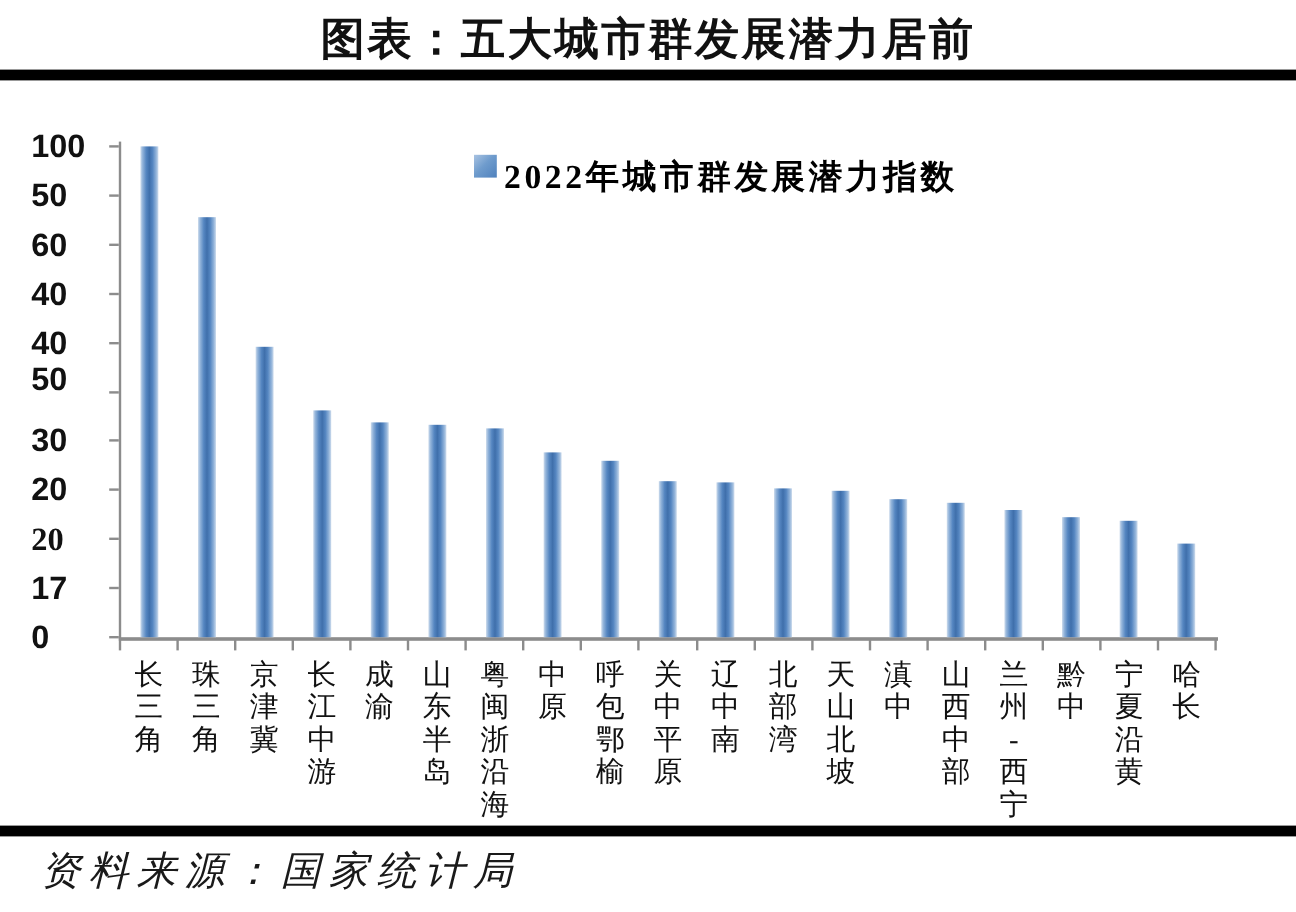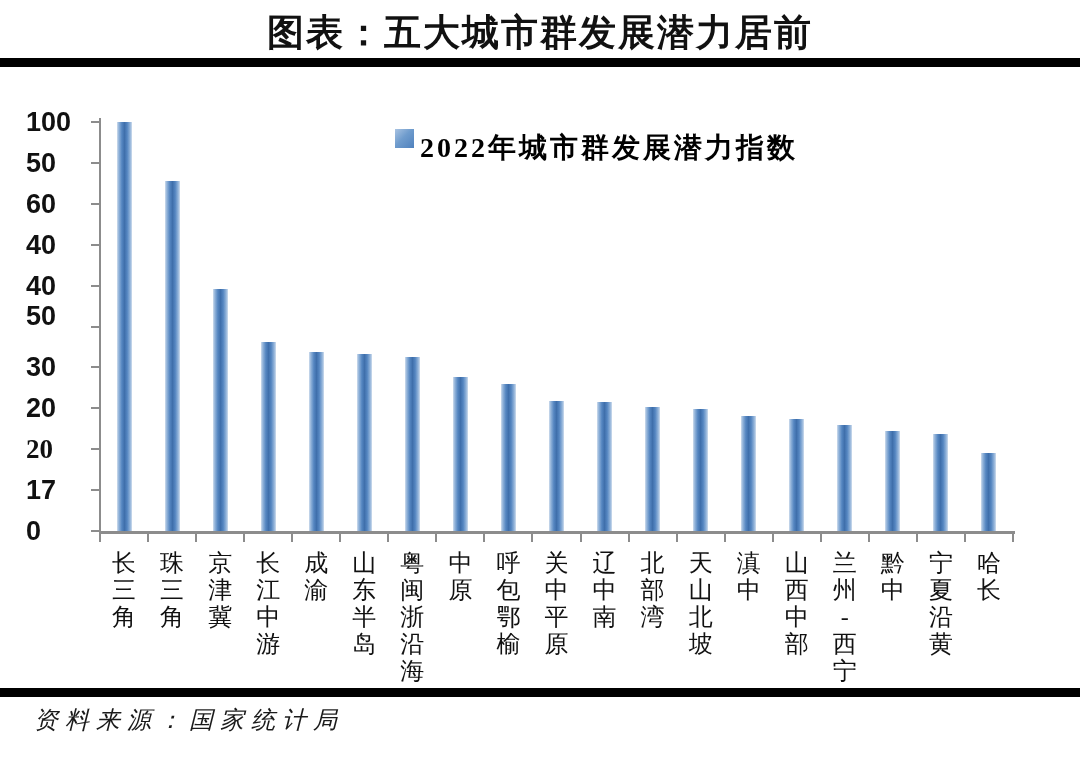--- a/index.html
+++ b/index.html
@@ -30,21 +30,21 @@
   }
   .bottom-rule {
     position: absolute;
     top: 688px; left: 0;
     width: 1080px; height: 9px;
     background: #000000;
   }
   .source-line {
     position: absolute;
     top: 704px; left: 34px;
-    font-size: 24px;
+    font-size: 33px;
     font-style: italic;
     color: #1a1a1a;
     letter-spacing: 7px;
     font-family: "Liberation Serif", serif;
   }
   #plot-region { position: absolute; top: 0; left: 0; width: 1080px; height: 760px; }
   .y-axis-line {
     position: absolute;
     left: 99px; top: 118px;
     width: 2px; height: 415px;

